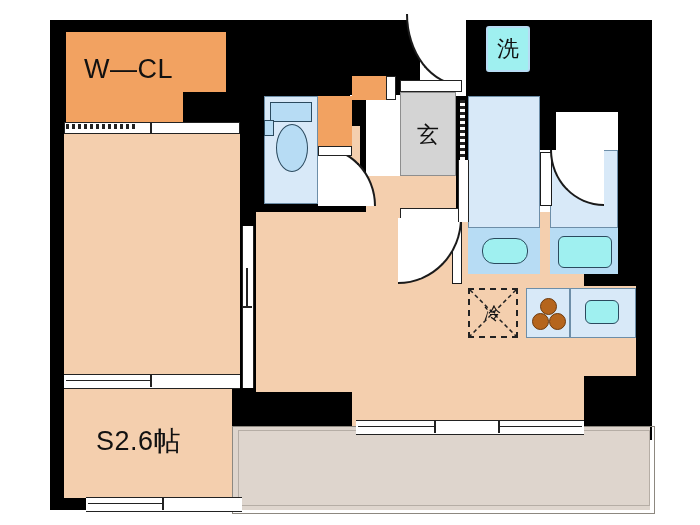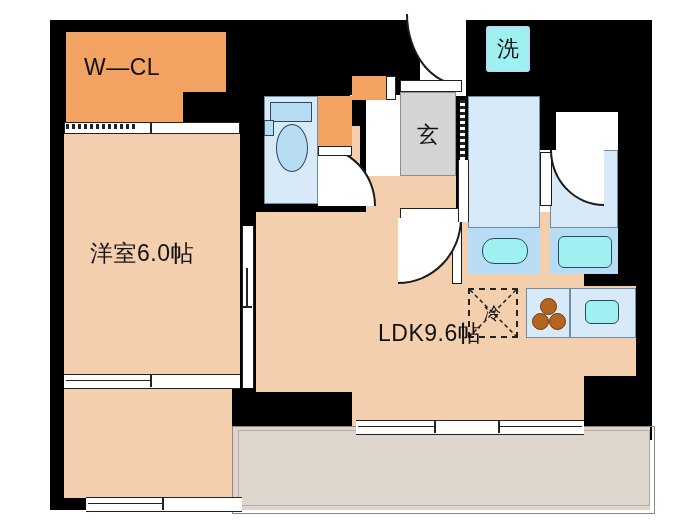--- a/index.html
+++ b/index.html
@@ -13,21 +13,21 @@
   .closet{background:#f2a261;}
   .genkan{background:#d4d4d4;}
   .balcony{background:#ded5cd;}
   .wet{background:#d8e9f8;}
   .wet2{background:#b7dcf4;}
   .cyan{background:#9ff0f0;}
   .white{background:#ffffff;}
   
   .lbl{position:absolute;color:#111;white-space:nowrap;
        font-weight:400;letter-spacing:.5px;}
-  .lbl-big{font-size:23px;}
+  .lbl-big{font-size:27px;}
   .lbl-mid{font-size:21px;}
   .lbl-kanji{font-size:22px;}
   .lbl-sm{font-size:17px;}
   
   .arc{position:absolute;border:2px solid #1a1a1a;background:#ffffff;}
   .leaf{position:absolute;background:#ffffff;border:1.5px solid #1a1a1a;}
   
   .slide{position:absolute;background:#ffffff;border-top:1.5px solid #222;
          border-bottom:1.5px solid #222;}
   .slide-v{position:absolute;background:#ffffff;border-left:1.5px solid #222;
@@ -174,21 +174,20 @@
   <div class="tick" style="left:88px;top:503px;width:74px;height:1.2px;"></div>
 
   <div class="slide" style="left:356px;top:420px;width:228px;height:13px;"></div>
   <div class="tick" style="left:434px;top:420px;width:1.5px;height:13px;"></div>
   <div class="tick" style="left:498px;top:420px;width:1.5px;height:13px;"></div>
   <div class="tick" style="left:358px;top:426px;width:76px;height:1.2px;"></div>
   <div class="tick" style="left:500px;top:426px;width:82px;height:1.2px;"></div>
 
   <span class="lbl lbl-big" style="left:84px;top:54px;">W—CL</span>
 
-  <span class="lbl lbl-big" style="left:90px;top:238px;">洋室6.0帖</span>
 
+  <span class="lbl lbl-big" style="left:96px;top:423px;">S2.6帖</span>
 
-  <span class="lbl lbl-big" style="left:378px;top:318px;">LDK9.6帖</span>
 
 
   <span class="lbl lbl-kanji" style="left:417px;top:120px;">玄</span>
 
 </div>
 
 </body></html>

